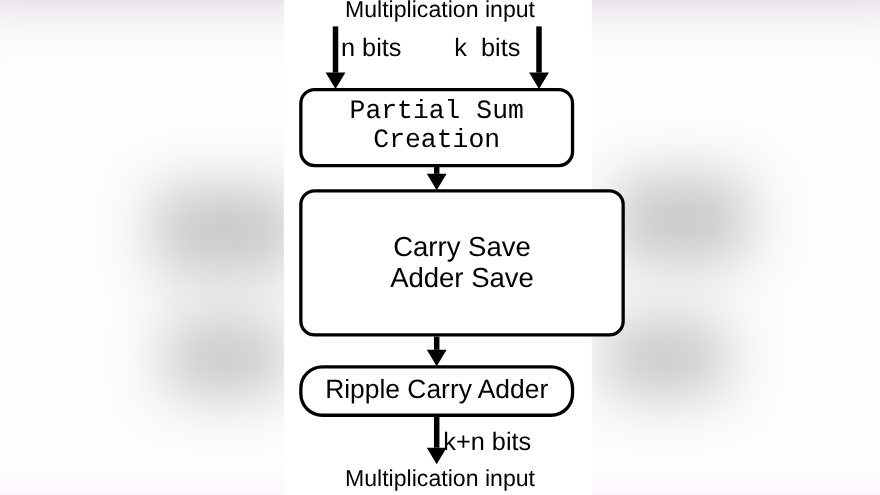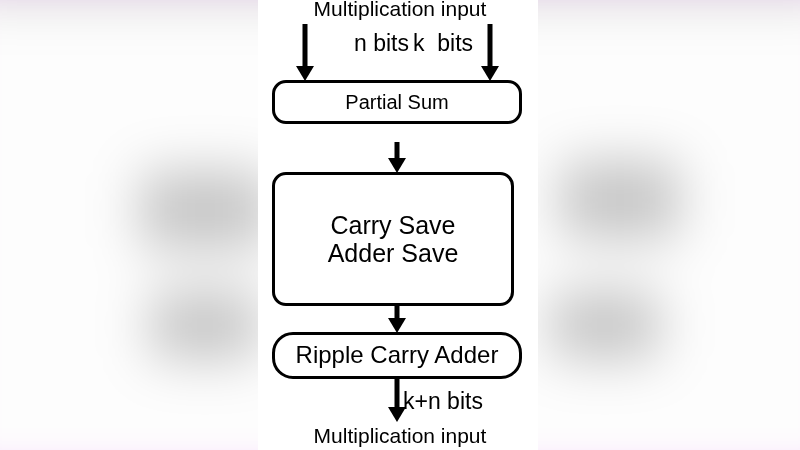--- a/index.html
+++ b/index.html
@@ -70,25 +70,26 @@
     border-radius: 14px;
     display: flex;
     align-items: center;
     justify-content: center;
     text-align: center;
     color: #000000;
     line-height: 1.12;
     z-index: 4;
   }
   #box-partial-sum {
-    left: 272px; top: 80px; width: 250px; height: 44px;
-    font-size: 20px;
+    left: 272px; top: 80px; width: 250px; height: 72px;
+    font-size: 24px;
+    font-family: Liberation Mono, monospace;
   }
   #box-csa-tree {
-    left: 272px; top: 172px; width: 242px; height: 134px;
+    left: 272px; top: 172px; width: 296px; height: 134px;
     font-size: 25px;
   }
   #box-ripple-carry {
     left: 272px; top: 332px; width: 250px; height: 47px;
     font-size: 24px;
     border-radius: 21px;
   }
   .box-text { display: block; }
 
   
@@ -133,21 +134,20 @@
     z-index: 5;
   }
   #label-mult-input {
     left: 400px; top: -3px;
     transform: translateX(-50%);
     font-size: 21px;
   }
   #label-n-bits {
     left: 310px; top: 30px;
     font-size: 23px;
-    margin-left: 44px;
   }
   #label-k-bits {
     left: 413px; top: 30px;
     font-size: 23px;
     text-align: center;
   }
   #label-kn-bits {
     left: 403px; top: 388px;
     font-size: 23px;
   }
@@ -187,20 +187,21 @@
       <div class="shaft"></div>
       <div class="head"></div>
     </div>
 
     <div class="label" id="label-n-bits">n bits</div>
     <div class="label" id="label-k-bits">k  bits</div>
 
     <div class="box" id="box-partial-sum">
       <span>
         <span class="box-text">Partial Sum</span>
+        <span class="box-text">Creation</span>
       </span>
     </div>
 
     <div class="arrow" id="arrow-ps-to-csa">
       <div class="shaft"></div>
       <div class="head"></div>
     </div>
 
     <div class="box" id="box-csa-tree">
       <span>

